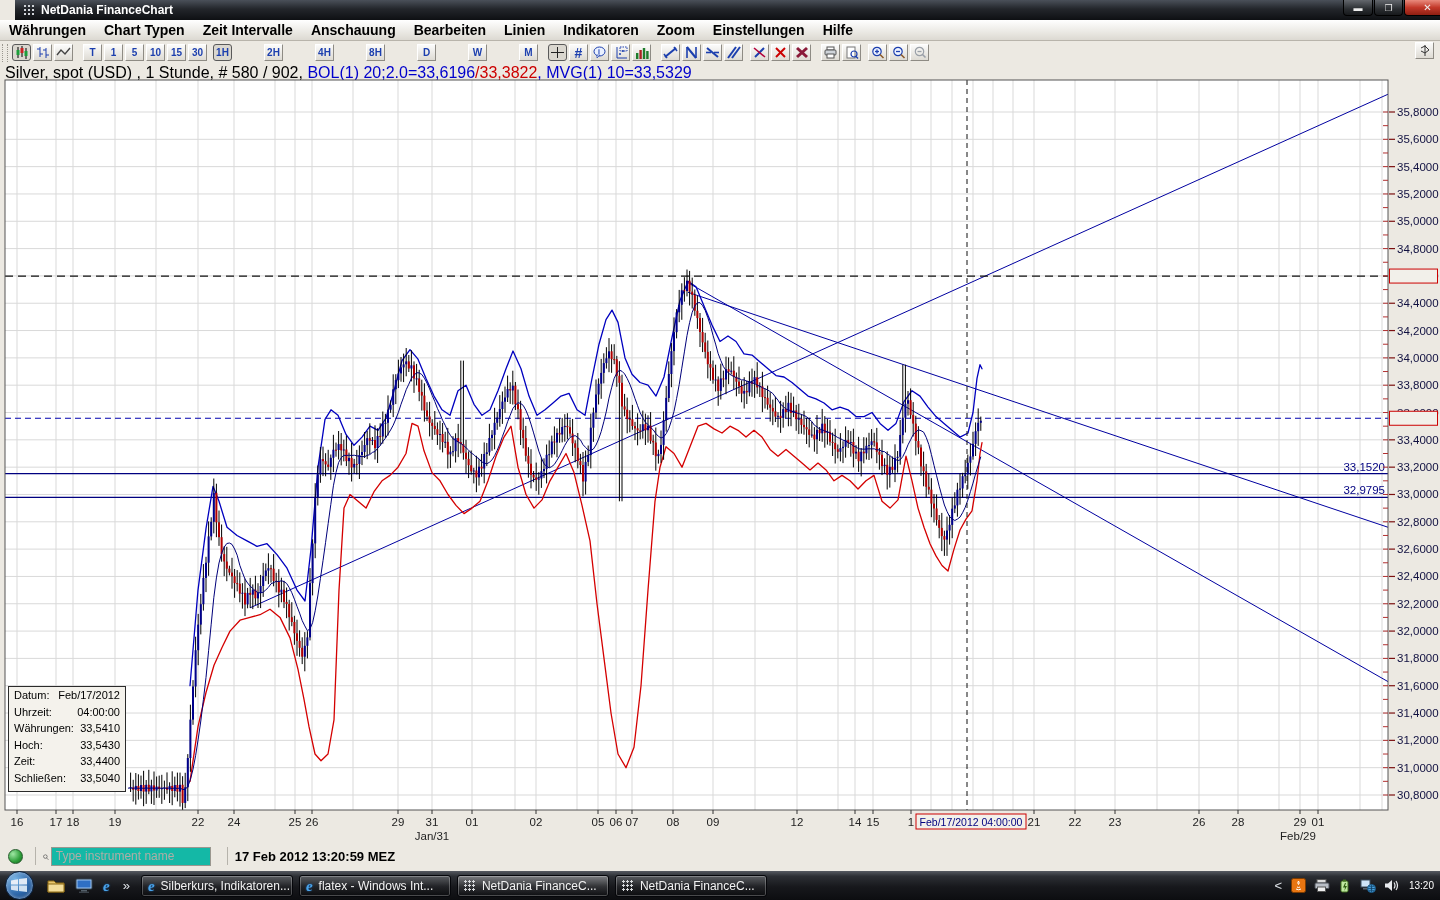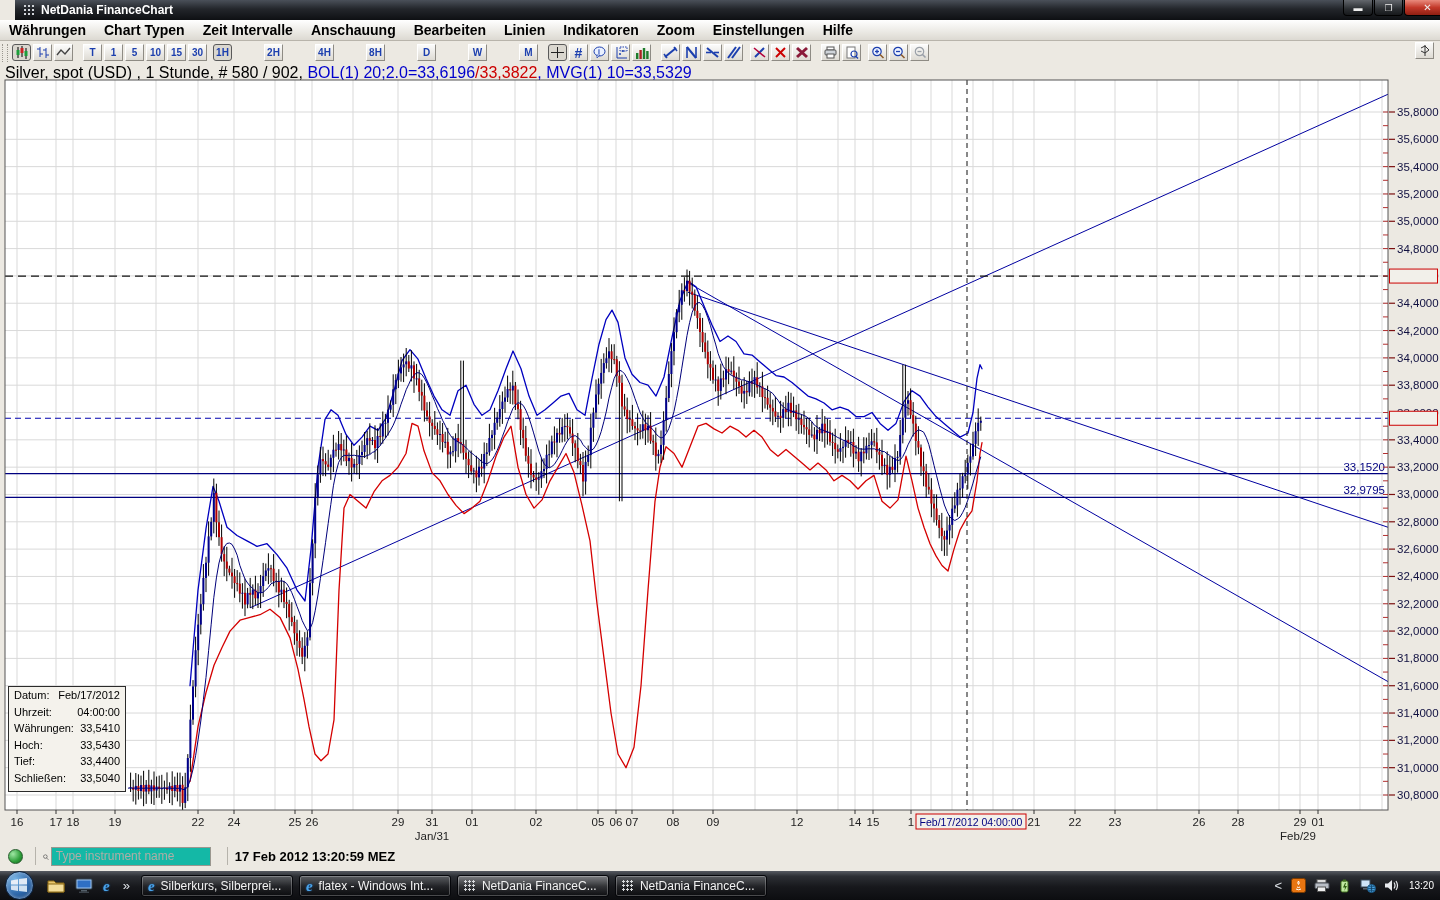--- a/index.html
+++ b/index.html
@@ -1217,21 +1217,21 @@
     </div>
   <div class="row">
       <span>Währungen:</span>
       <span>33,5410</span>
     </div>
   <div class="row">
       <span>Hoch:</span>
       <span>33,5430</span>
     </div>
   <div class="row">
-      <span>Tief:</span>
+      <span>Zeit:</span>
       <span>33,4400</span>
     </div>
   <div class="row">
       <span>Schließen:</span>
       <span>33,5040</span>
     </div>
 </div>
 
 <div id="bottombar">
   <div id="statusdot"></div>
@@ -1265,21 +1265,21 @@
         <rect x="4" y="13.6" width="10" height="1.4" fill="#3a4149"></rect>
       </svg>
   </div>
   <div class="ql e-icon">e</div>
   <span class="chev">»</span>
   <div id="tasks" style="display: flex;">
       <div class="task">
         <span class="ticon">
           <span class="e-icon">e</span>
         </span>
-        <span>Silberkurs, Silberprei...</span>
+        <span>Silberkurs, Indikatoren...</span>
       </div>
       <div class="task">
         <span class="ticon">
           <span class="e-icon">e</span>
         </span>
         <span>flatex - Windows Int...</span>
       </div>
       <div class="task active">
         <span class="ticon">
           <span class="dotgrid"></span>

